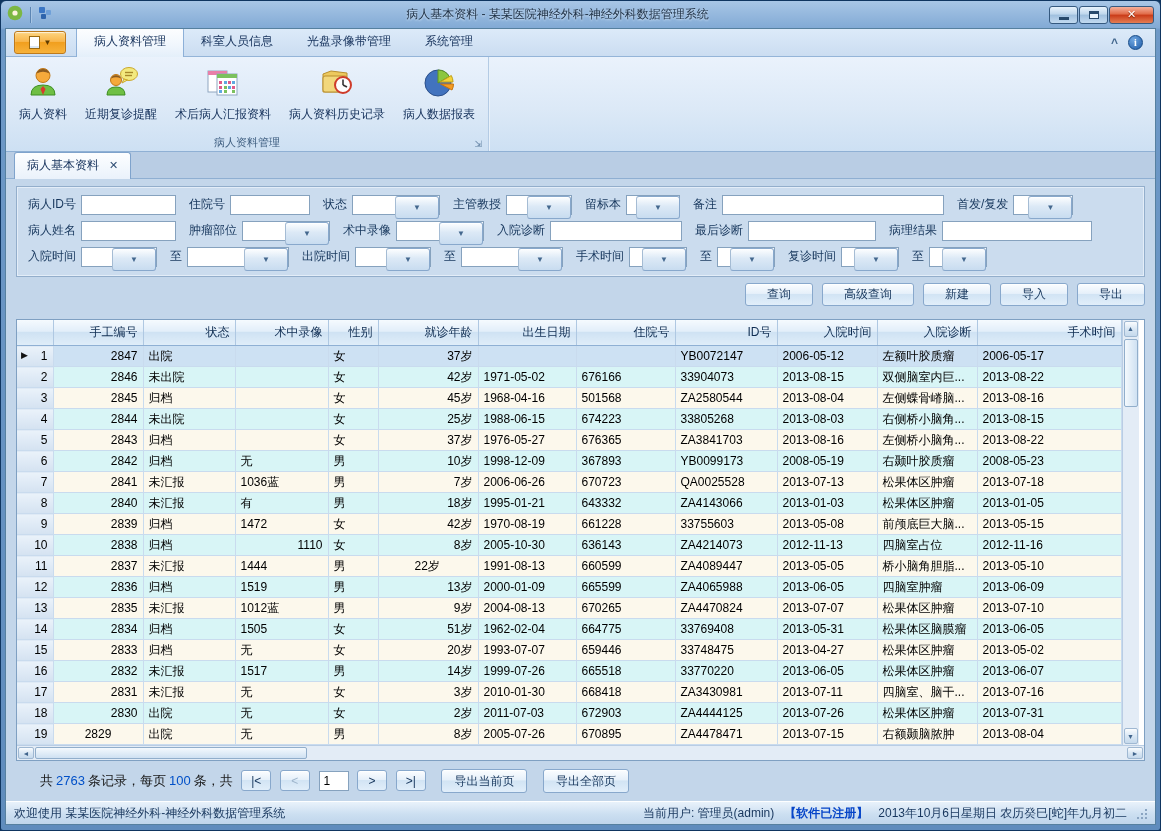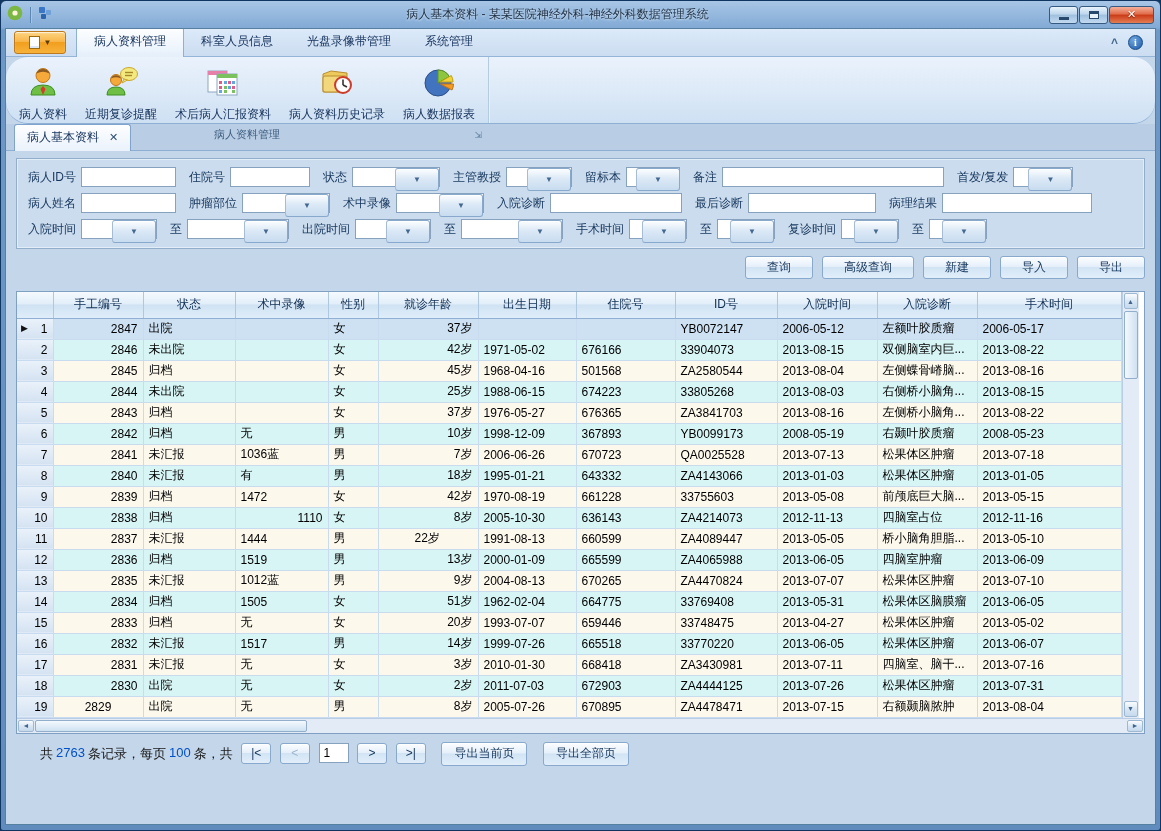--- a/index.html
+++ b/index.html
@@ -46,22 +46,22 @@
     margin-bottom:-1px; padding-bottom:7px; }
   .tabstrip .spacer { flex:1; }
   .strip-ico { display:flex; align-items:center; gap:10px; margin:0 6px 6px 0; }
   .chev { color:#44688E; font-size:12px; font-weight:bold; }
   .info-ico { width:15px; height:15px; border-radius:50%; color:#fff; font-weight:bold;
     background:radial-gradient(circle at 35% 30%, #6FA6E0, #1F5CA8); font-size:10px;
     display:flex; align-items:center; justify-content:center; border:1px solid #164A86;
     font-family:"Liberation Serif",serif; }
 
   
-  .ribbon { height:67px; background:linear-gradient(#EAF2FC,#DCE9F7 55%,#CDE0F3);
-    border-bottom:1px solid #8FB0D4; display:flex;border-radius:22px; }
+  .ribbon { height:100px; background:linear-gradient(#EAF2FC,#DCE9F7 55%,#CDE0F3);
+    border-bottom:1px solid #8FB0D4; display:flex; }
   .rgroup { display:flex; flex-direction:column; border-right:1px solid #B4CBE4;
     box-shadow:1px 0 0 #E8F1FA; padding:3px 4px 0 4px; }
   .rbuttons { flex:1; display:flex; align-items:flex-start; }
   .rbtn { display:flex; flex-direction:column; align-items:center; gap:3px;
     padding:4px 9px; border-radius:3px; color:#15315B; cursor:default; }
   .rbtn svg { width:36px; height:36px; }
   .grouplabel { height:17px; display:flex; align-items:center; justify-content:center;
     color:#3E5E80; font-size:11px; position:relative; }
   .launcher { position:absolute; right:2px; bottom:2px; font-size:9px; color:#5F7FA0; }
 
@@ -96,21 +96,21 @@
   .btn { height:23px; padding:0 21px; border:1px solid #88A8CC; border-radius:3px;
     background:linear-gradient(#FBFDFF,#E6F0FA 45%,#D2E4F4 50%,#E1EEFA);
     color:#16365C; font-size:12px; font-family:inherit; margin-left:9px;
     box-shadow:0 1px 0 rgba(255,255,255,.8) inset; }
 
   
   .gridwrap { margin-top:6px; border:1px solid #7FA0C2; background:#fff;
     display:flex; flex-direction:column; }
   .gridmain { display:flex; }
   table.grid { border-collapse:collapse; table-layout:fixed; width:1104px; }
-  table.grid th { height:26px; font-weight:normal; text-align:center; padding:0 5px;
+  table.grid th { height:26px; font-weight:normal; text-align:right; padding:0 5px;
     background:linear-gradient(#F5FAFE,#E2EEF9 45%,#CFE2F3 50%,#DFEDF9);
     border-right:1px solid #AFC8E2; border-bottom:1px solid #8FB0D4; color:#0F2D52;
     white-space:nowrap; overflow:hidden; }
   table.grid td { height:21px; padding:0 5px; border-right:1px solid #C9DBEE;
     border-bottom:1px solid #C9DBEE; white-space:nowrap; overflow:hidden; color:#000; }
   td.selcell { background:linear-gradient(#EAF2FA,#D4E2F1); text-align:right;
     color:#27527F; border-right:1px solid #9FBBDA; position:relative; padding-right:9px; }
   tr.cream td { background-color:#FCF8EC; }
   tr.cyan td { background-color:#D8F5F6; }
   tr.selected td { background-color:#CDE1F3; }
@@ -740,15 +740,32 @@
         <input class="pageinput" value="1" style="">
         <button class="btn pgbtn">&gt;</button>
         <button class="btn pgbtn">&gt;|</button>
         <button class="btn exbtn">导出当前页</button>
         <button class="btn exbtn">导出全部页</button>
       </span>
         </div>
 
     </div>
 
+    <div class="statusbar">
+      <span>欢迎使用 某某医院神经外科-神经外科数据管理系统</span>
+      <span class="spacer"></span>
+      <span class="sb-right">
+        <span>当前用户: 管理员(admin)</span>
+        <span class="reg">【软件已注册】</span>
+        <span>2013年10月6日星期日 农历癸巳[蛇]年九月初二</span>
+      </span>
+      <span class="grip">
+          <i></i>
+          <i></i>
+          <i></i>
+          <i></i>
+          <i></i>
+          <i></i>
+        </span>
+    </div>
 
   </div>
 </div>
 
 </body></html>

